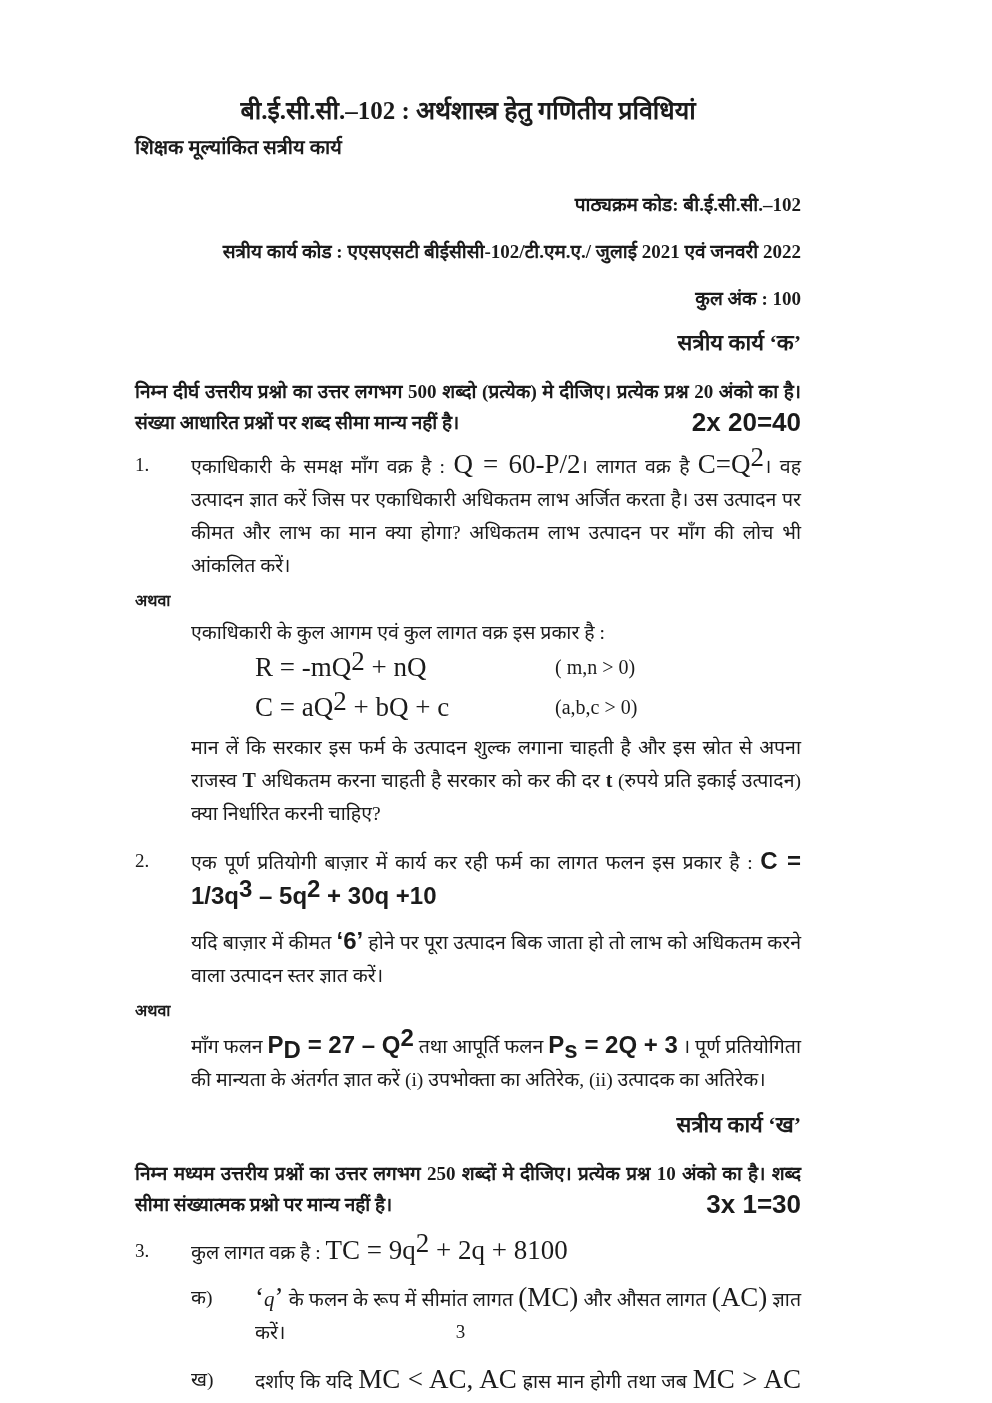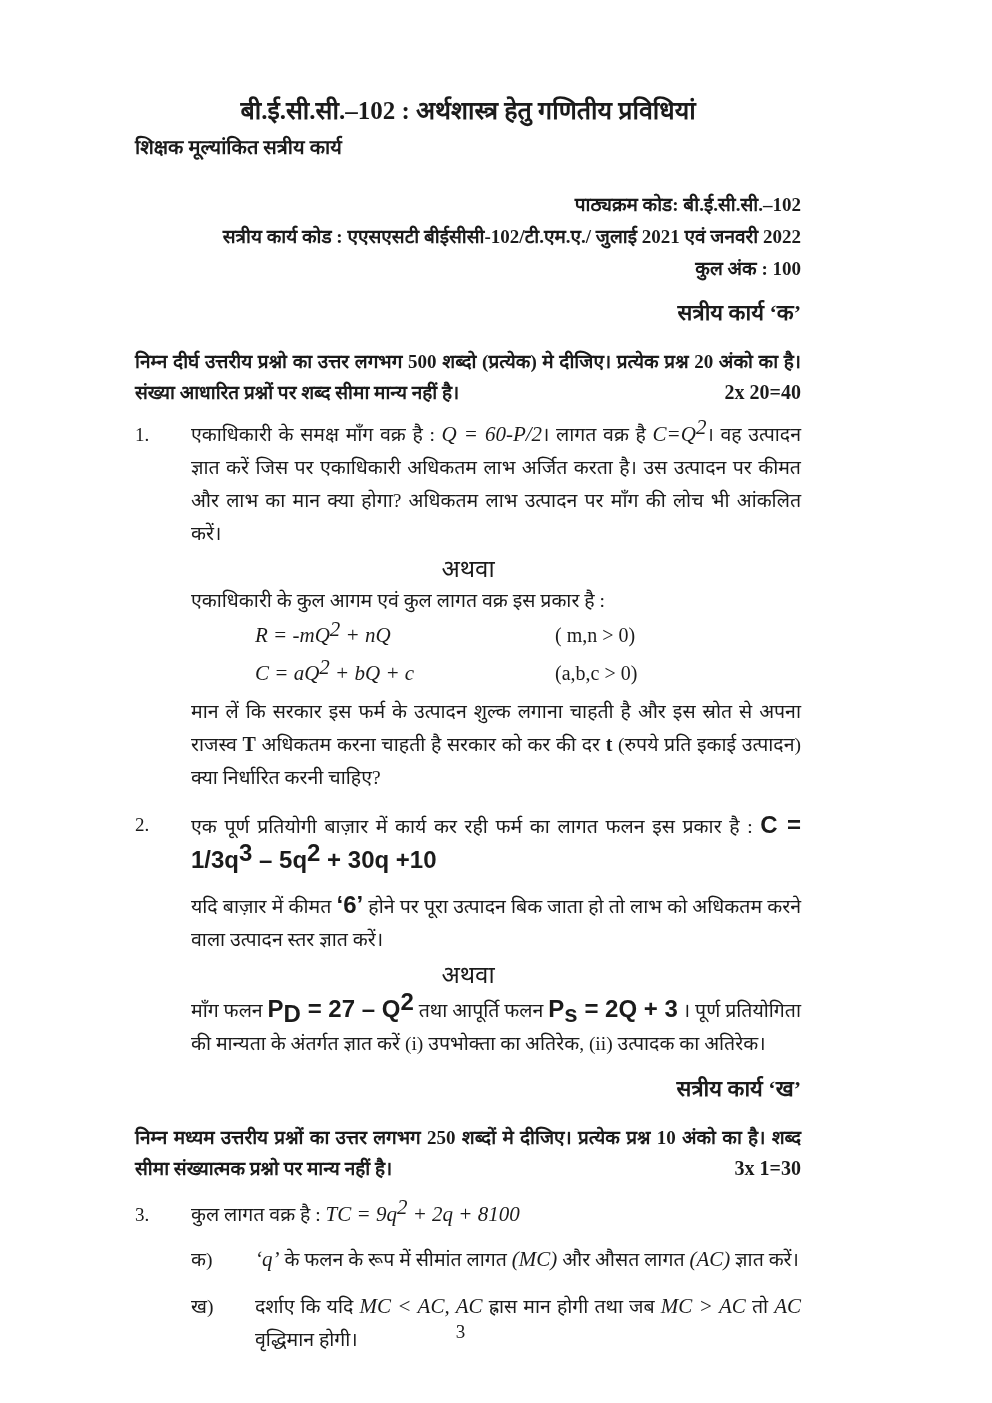--- a/index.html
+++ b/index.html
@@ -33,21 +33,21 @@
     font-weight: 700;
     text-align: left;
   }
   .meta { margin-top: 30px; }
   .meta-line {
     text-align: right;
     font-weight: 700;
     font-size: 19px;
     line-height: 27px;
   }
-  .meta-line + .meta-line { margin-top: 5px; }
+  .meta-line + .meta-line { margin-top: 20px; }
   .meta-marks { margin-top: 14px; }
   
   .section-heading {
     margin: 16px 0 0 0;
     font-size: 22px;
     line-height: 30px;
     font-weight: 700;
     text-align: right;
   }
   .instructions {
@@ -56,42 +56,42 @@
     font-weight: 700;
     font-size: 19px;
     line-height: 31px;
     text-align: justify;
     padding-right: 0;
   }
   .instructions .marks {
     position: absolute;
     right: 0;
     bottom: 0;
-    font-family: Liberation Serif, serif;
-    font-weight: 700;
-    font-size: 20px;
+    font-family: Liberation Sans, sans-serif;
+    font-weight: 700;
+    font-size: 26px;
   }
   
   .q-row { display: flex; margin-top: 10px; }
   .q-num {
     flex: 0 0 56px;
     font-size: 19px;
     line-height: 33px;
   }
   .q-body {
     flex: 1 1 auto;
     font-size: 19.5px;
     line-height: 33px;
     text-align: justify;
   }
   .or-label {
     margin: 4px 0 0 0;
-    text-align: center;
-    font-weight: 400;
-    font-size: 24px;
+    text-align: left;
+    font-weight: 700;
+    font-size: 16px;
     line-height: 30px;
   }
   .indent {
     margin-left: 56px;
     font-size: 19.5px;
     line-height: 33px;
   }
   .para { text-align: justify; margin-top: 2px; }
   .formula-row {
     display: flex;
@@ -109,21 +109,21 @@
     font-size: 19.5px;
     line-height: 33px;
   }
   .part-body {
     flex: 1 1 auto;
     font-size: 19.5px;
     line-height: 33px;
     text-align: justify;
   }
   
-  .fs  { font-family: "Liberation Serif", serif; font-size: 21px; font-style: italic; }
+  .fs  { font-family: "Liberation Serif", serif; font-size: 27px; }
   .fsb { font-family: "Liberation Serif", serif; font-size: 20px; font-weight: 700; }
   .fsi { font-family: "Liberation Serif", serif; font-size: 21px; font-style: italic; }
   .fa  { font-family: "Liberation Sans", sans-serif; font-size: 24px; font-weight: 700; }
   sup, sub { font-size: 0.62em; line-height: 0; }
   
   .page-number {
     position: absolute;
     bottom: 60px;
     left: 0;
     right: 0;

